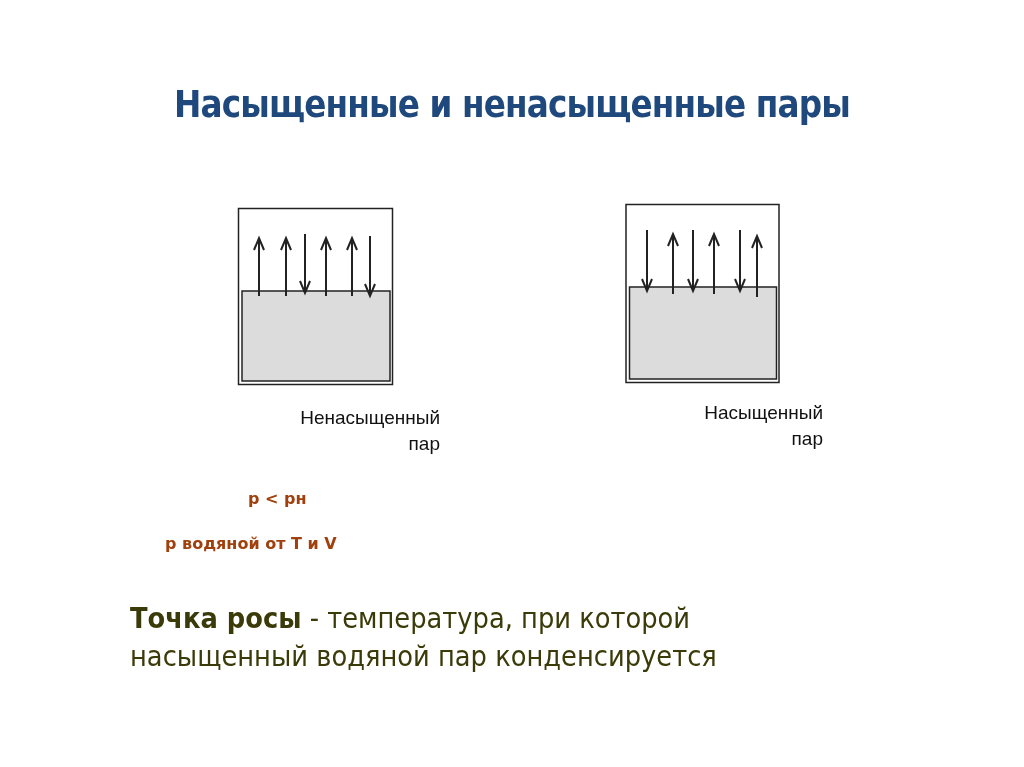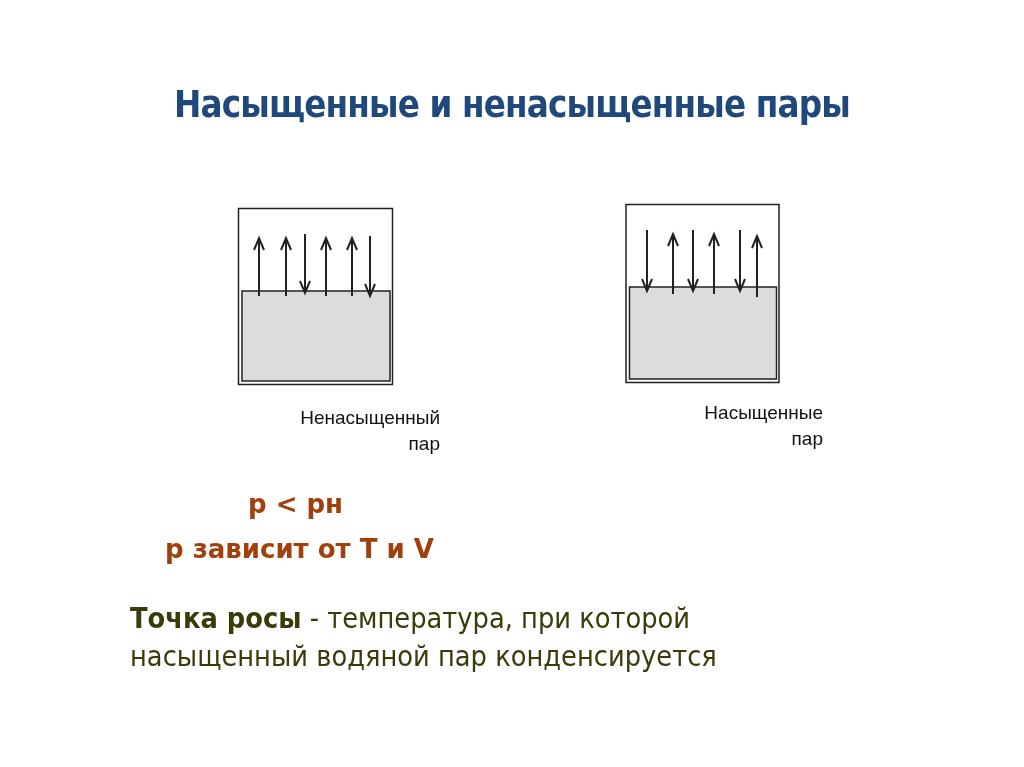--- a/index.html
+++ b/index.html
@@ -10,21 +10,21 @@
     font-family: "DejaVu Sans", sans-serif; font-weight: bold; font-size: 38px;
     color: #1f497d; letter-spacing: -1px; transform: scaleX(0.86); transform-origin: center;
   }
   .diagram { position: absolute; }
   .caption {
     position: absolute; text-align: right; font-family: "Liberation Sans", sans-serif;
     font-size: 19px; color: #111; line-height: 26px;
   }
   .formula {
     position: absolute; font-family: "DejaVu Sans", sans-serif; font-weight: bold;
-    font-size: 26px; color: #a0400c; white-space: nowrap;
+    font-size: 16px; color: #a0400c; white-space: nowrap;
   }
   .formula .shadowed { color: #a0400c; text-shadow: 1px 2px 1px #333; }
   .dew {
     position: absolute; left: 130px; top: 592px; width: 800px;
     font-family: "DejaVu Sans", sans-serif; font-size: 28px; line-height: 38px;
     color: #3b3b0a; transform: scaleX(0.92); transform-origin: left;
   }
   .dew b { font-weight: bold; }
 </style>
 </head>
@@ -83,26 +83,26 @@
         <polyline points="130,46 135,34 140,46"></polyline>
     </g>
   </svg>
 
   <div class="caption" style="left:200px; top:397px; width:240px;">
     <div>Ненасыщенный</div>
     <div>пар</div>
   </div>
 
   <div class="caption" style="left:583px; top:392px; width:240px;">
-    <div>Насыщенные</div>
+    <div>Насыщенный</div>
     <div>пар</div>
   </div>
 
   <div class="formula" style="left:248px; top:481px;">p &lt; pн</div>
-  <div class="formula" style="left:165px; top:526px;">p зависит от T и V</div>
+  <div class="formula" style="left:165px; top:526px;">p водяной от T и V</div>
 
 
   <div class="dew">
     <div><b>Точка росы</b><span> - температура, при которой</span></div>
     <div>насыщенный водяной пар конденсируется</div>
   </div>
 
 </div>
 
 </body></html>

